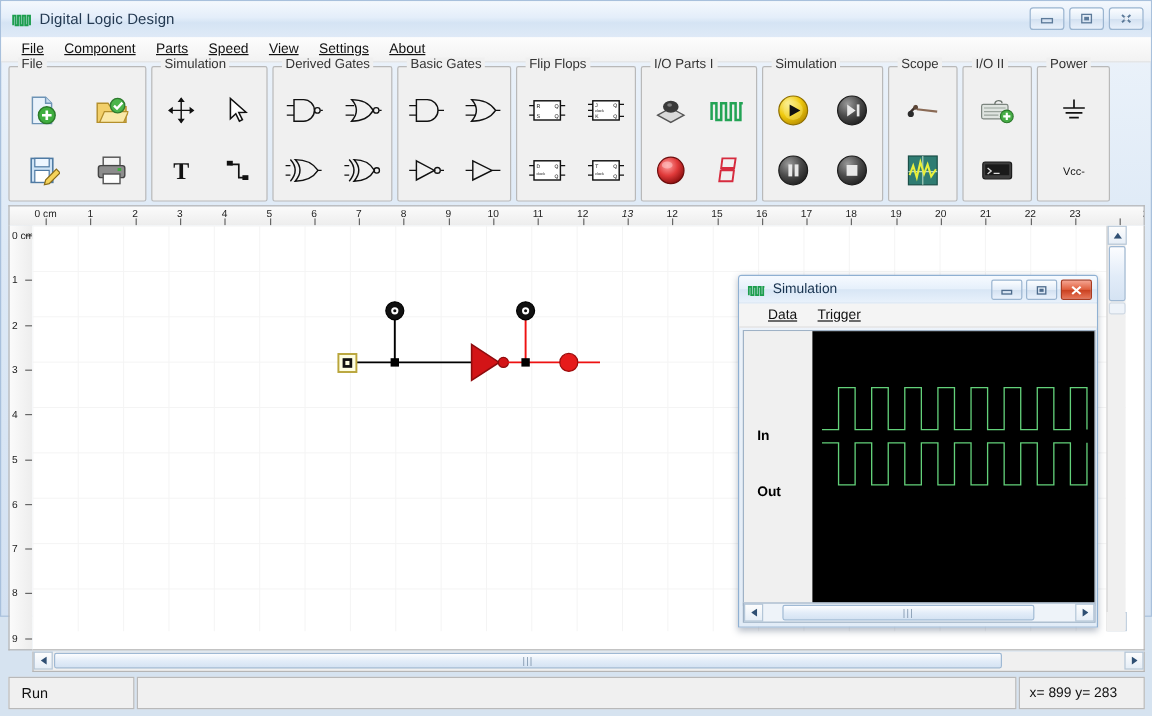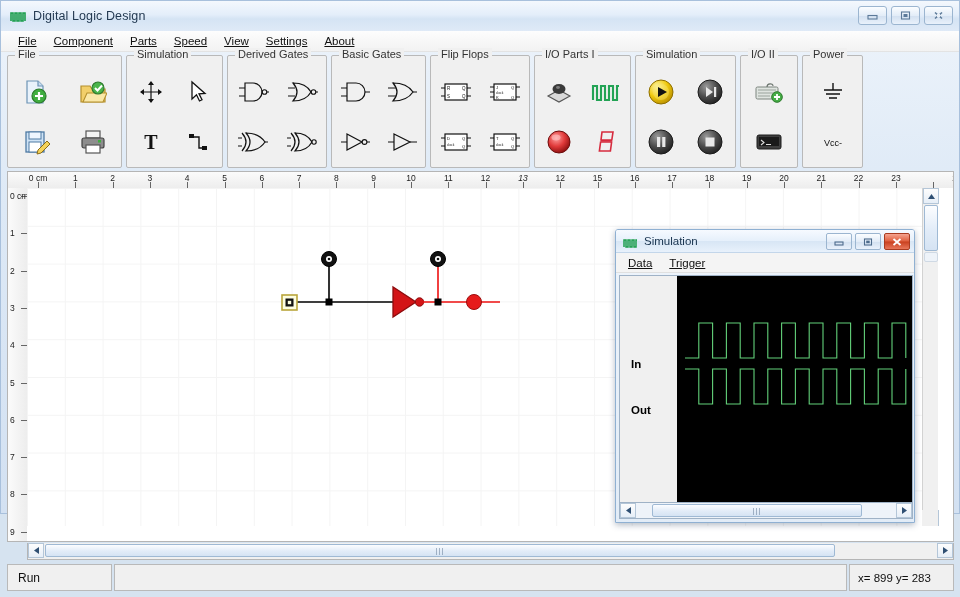--- a/index.html
+++ b/index.html
@@ -170,21 +170,21 @@
   .sim-btn {
     width: 26px; height: 17px; border:1px solid #9bb5d0; border-radius:2px;
     background: linear-gradient(180deg,#fbfdff,#e2ecf8 50%,#d2e0f0 51%,#eaf2fc);
     display:flex; align-items:center; justify-content:center;
   }
   .sim-btn.close {
     background: linear-gradient(180deg,#f5a38f,#df5f3e 48%,#c9401f 52%,#e8775a);
     border-color: #a93b20;
   }
   .sim-menubar {
-    height: 20px; display:flex; align-items:center; padding-left: 4px;
+    height: 20px; display:flex; align-items:center; padding-left: 16px;
     background: #f4f4f4; border-bottom: 1px solid #e0e0e0; text-align: right;
   }
   .sim-menu { font-size:11.5px; color:#111; padding: 0 9px 0 8px; }
   .sim-body {
     position: absolute; left: 3px; top: 45px; width: 294px; height: 230px;
     background: #f0f0f0; border: 1px solid #9fb2c6;
     display: flex;
   }
   .sim-labels {
     width: 57px; height: 100%; background: #f0f0f0;
@@ -503,20 +503,40 @@
         </div>
         <div class="tbtn">
           <svg width="28" height="28" viewBox="0 0 28 28">
             <circle cx="14" cy="14" r="12" fill="url(#gbt)" stroke="#1b1b1b" stroke-width="1"></circle>
             <rect x="9.5" y="9.5" width="9" height="9" fill="#e8e8e8"></rect>
           </svg>
         </div>
       </div>
     </div>
 
+    <div class="tgroup" style="width:58px">
+      <div class="tgroup-title">Scope</div>
+      <div class="tgrid one">
+        <div class="tbtn">
+          <svg width="30" height="20" viewBox="0 0 30 20">
+            <path d="M4 12 L10 6" stroke="#3a2f2a" stroke-width="2"></path>
+            <circle cx="5" cy="13" r="2.6" fill="#2b2b2b"></circle>
+            <path d="M10 9 L27 11" stroke="#8a6a55" stroke-width="1.8"></path>
+            <circle cx="9" cy="7.5" r="2" fill="#5d4636"></circle>
+          </svg>
+        </div>
+        <div class="tbtn">
+          <svg width="26" height="26" viewBox="0 0 26 26">
+            <rect x="1" y="1" width="24" height="24" fill="#2f7c72" stroke="#1b4f48" stroke-width="1"></rect>
+            <path d="M1 14h24M13 1v24" stroke="#b9d9c8" stroke-width="0.9"></path>
+            <path d="M2 17 L5 9 L8 19 L11 6 L14 16 L17 8 L20 18 L24 12" fill="none" stroke="#e8ef3c" stroke-width="1.7"></path>
+          </svg>
+        </div>
+      </div>
+    </div>
 
     <div class="tgroup" style="width:58px">
       <div class="tgroup-title">I/O II</div>
       <div class="tgrid one">
         <div class="tbtn">
           <svg width="30" height="24" viewBox="0 0 30 24">
             <rect x="2" y="7" width="22" height="12" rx="1.5" fill="#dfe4e0" stroke="#7c857f" stroke-width="1"></rect>
             <path d="M4 10h18M4 13h18M4 16h12" stroke="#9aa39c" stroke-width="1"></path>
             <path d="M13 7 C13 3, 19 3, 19 6" fill="none" stroke="#6d766f" stroke-width="1.2"></path>
             <circle cx="23" cy="17" r="5.3" fill="#46ad46" stroke="#2d7a2d" stroke-width="1"></circle>

